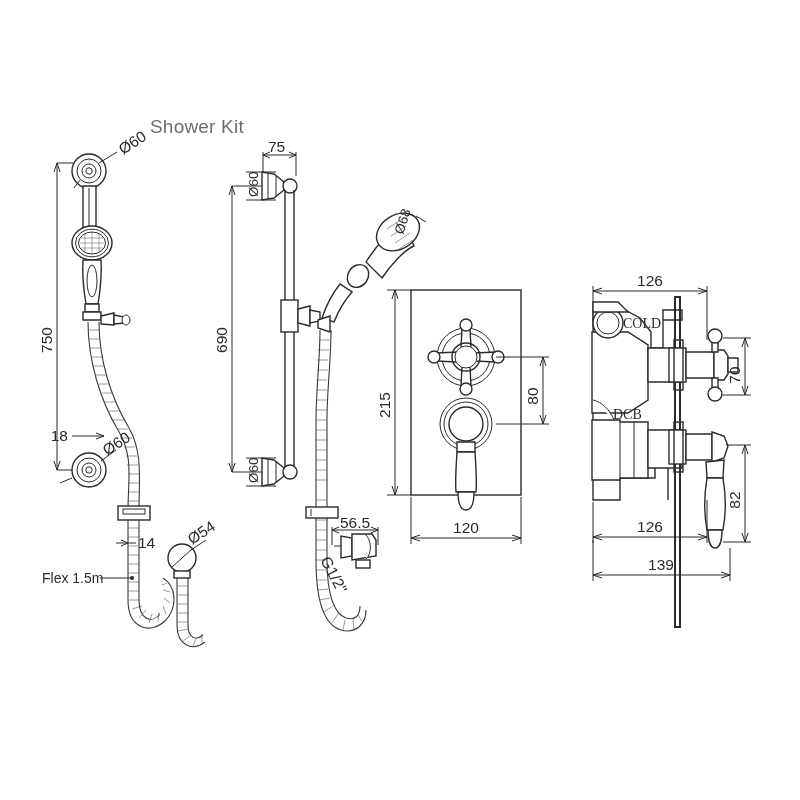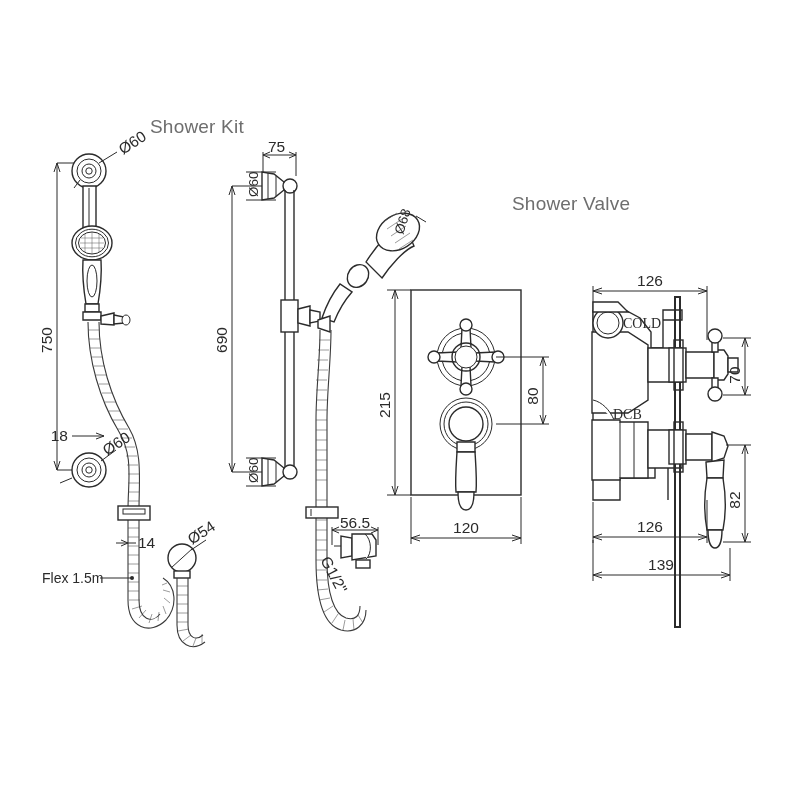--- a/index.html
+++ b/index.html
@@ -20,21 +20,20 @@
   .thick{stroke-width:2;}
   .fillw{fill:#ffffff;}
   .hose{stroke:#3a3a3a;stroke-width:1.1;fill:none;}
 </style>
 </head>
 <body>
 
 <div id="stage">
 
   <div class="title" id="t-kit">Shower Kit</div>
-  <div class="title" id="t-valve">Shower Valve</div>
 
   <svg class="draw" viewBox="0 0 800 800">
 
     <g>
 
       <g>
         <line class="ln thin" x1="57" y1="163" x2="57" y2="470"></line>
         <line class="ln thin" x1="57" y1="163" x2="104" y2="163"></line>
         <line class="ln thin" x1="57" y1="470" x2="104" y2="470"></line>
         <path class="ln thin" d="M57 163 l3 9 M57 163 l-3 9" fill="none"></path>

